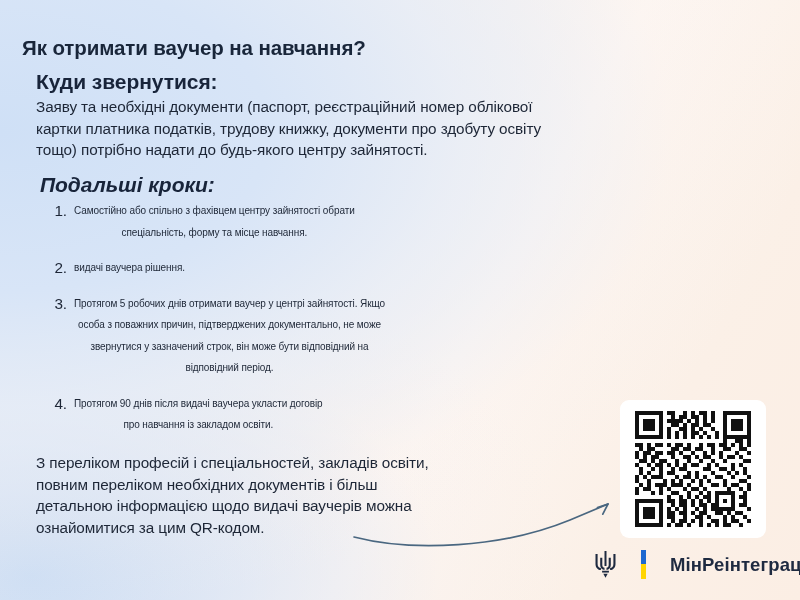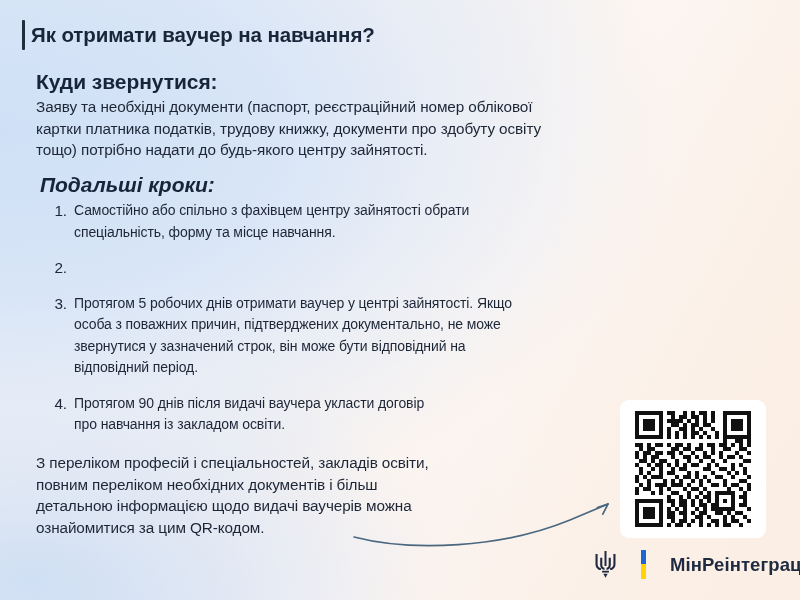--- a/index.html
+++ b/index.html
@@ -25,21 +25,22 @@
       linear-gradient(118deg, #e6eefa 0%, #f3f0f0 34%, #fdf6f2 58%, #fbf0e7 80%, #fbeee4 100%);
   }
 
   
   .title-row {
     position: absolute;
     left: 22px;
     top: 20px;
     display: flex;
     align-items: stretch;
-    gap: 6px;
+    gap: 13px;
+    flex-direction: column;
   }
   .title-bar {
     width: 3px;
     background: #1f2d3d;
     border-radius: 1px;
     flex: none;
   }
   .title-text {
     font-size: 20.5px;
     font-weight: bold;
@@ -83,24 +84,25 @@
     width: 22px;
     flex: none;
     text-align: right;
     font-size: 15.3px;
     color: #1d2636;
     line-height: 21.5px;
     letter-spacing: -0.1px;
   }
   .step-body {
     padding-left: 7px;
-    font-size: 14px;
+    font-size: 10px;
     color: #1d2636;
     line-height: 21.5px;
     letter-spacing: -0.1px;
+    text-align: center;
   }
   .step-body .ln { display: block; white-space: nowrap; }
 
   
   .qr-card {
     position: absolute;
     left: 620px;
     top: 400px;
     width: 146px;
     height: 138px;
@@ -177,20 +179,21 @@
       <div class="step-num">1.</div>
       <div class="step-body">
         <span class="ln">Самостійно або спільно з фахівцем центру зайнятості обрати</span>
         <span class="ln">спеціальність, форму та місце навчання.</span>
       </div>
     </div>
 
     <div class="step">
       <div class="step-num">2.</div>
       <div class="step-body">
+        <span class="ln">видачі ваучера рішення.</span>
       </div>
     </div>
 
     <div class="step">
       <div class="step-num">3.</div>
       <div class="step-body">
         <span class="ln">Протягом 5 робочих днів отримати ваучер у центрі зайнятості. Якщо</span>
         <span class="ln">особа з поважних причин, підтверджених документально, не може</span>
         <span class="ln">звернутися у зазначений строк, він може бути відповідний на</span>
         <span class="ln">відповідний період.</span>

